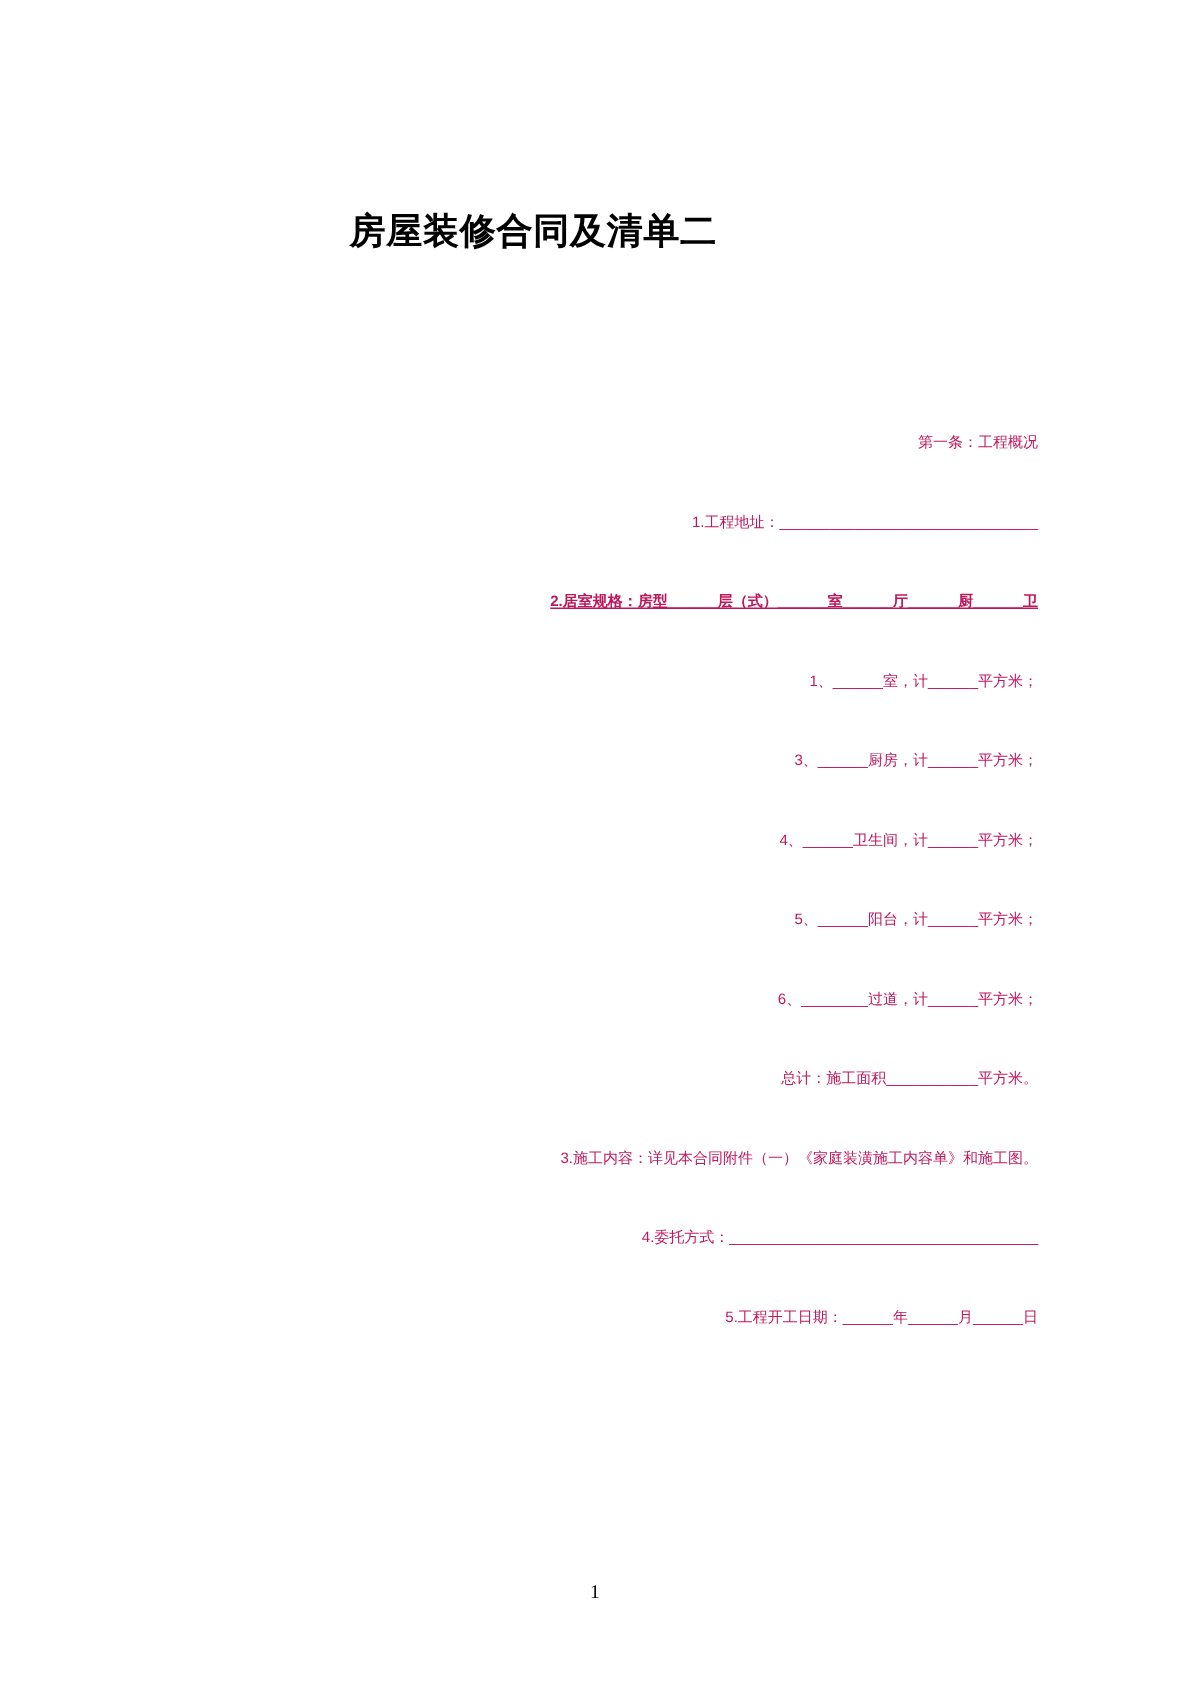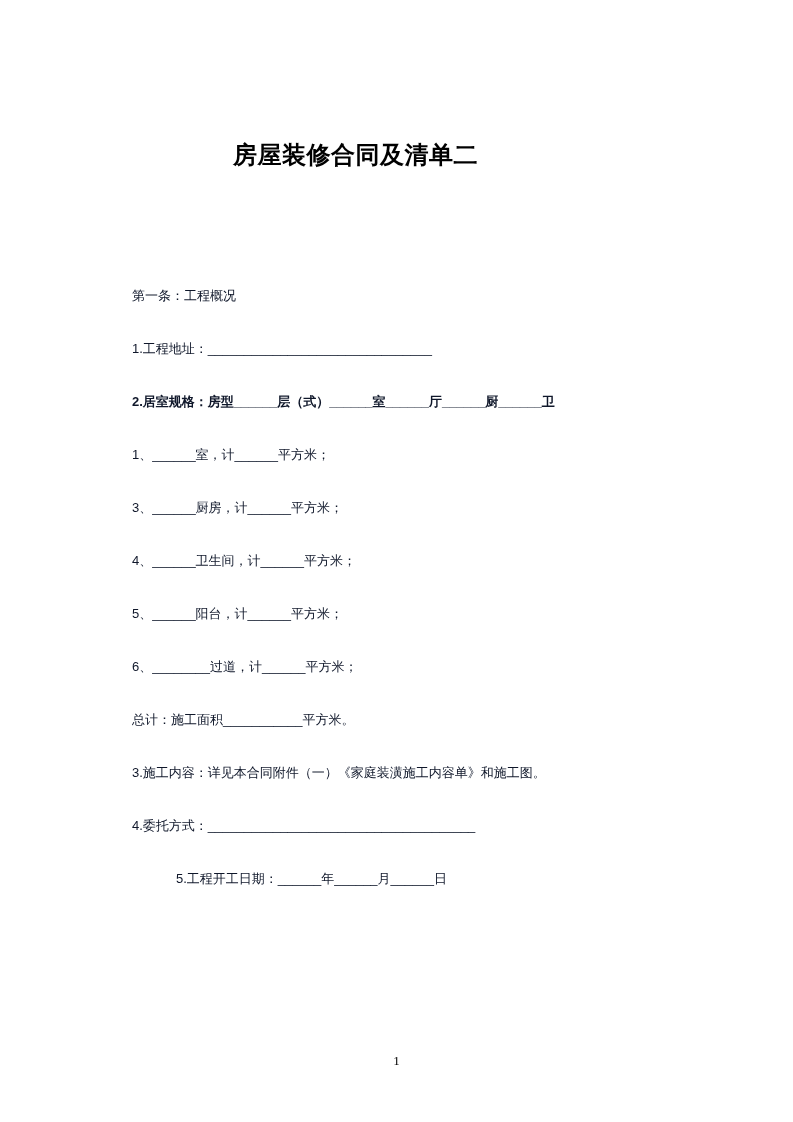--- a/index.html
+++ b/index.html
@@ -41,28 +41,30 @@
 
   
   .body-block {
     position: absolute;
     left: 132px;
     top: 286px;
     width: 560px;
   }
 
   .para {
-    font-size: 13px;
+    font-size: 10px;
     line-height: 19px;
     margin: 0 0 34px 0;
     white-space: nowrap;
-    color: #0f172a;
+    color: #be185d;
+    text-align: right;
   }
   .para.bold {
     font-weight: bold;
+    text-decoration: underline;
   }
   .para.last {
     margin-bottom: 0;
     margin-left: 44px;
   }
 
   
   .para.tight {
     margin-bottom: 34px;
   }

